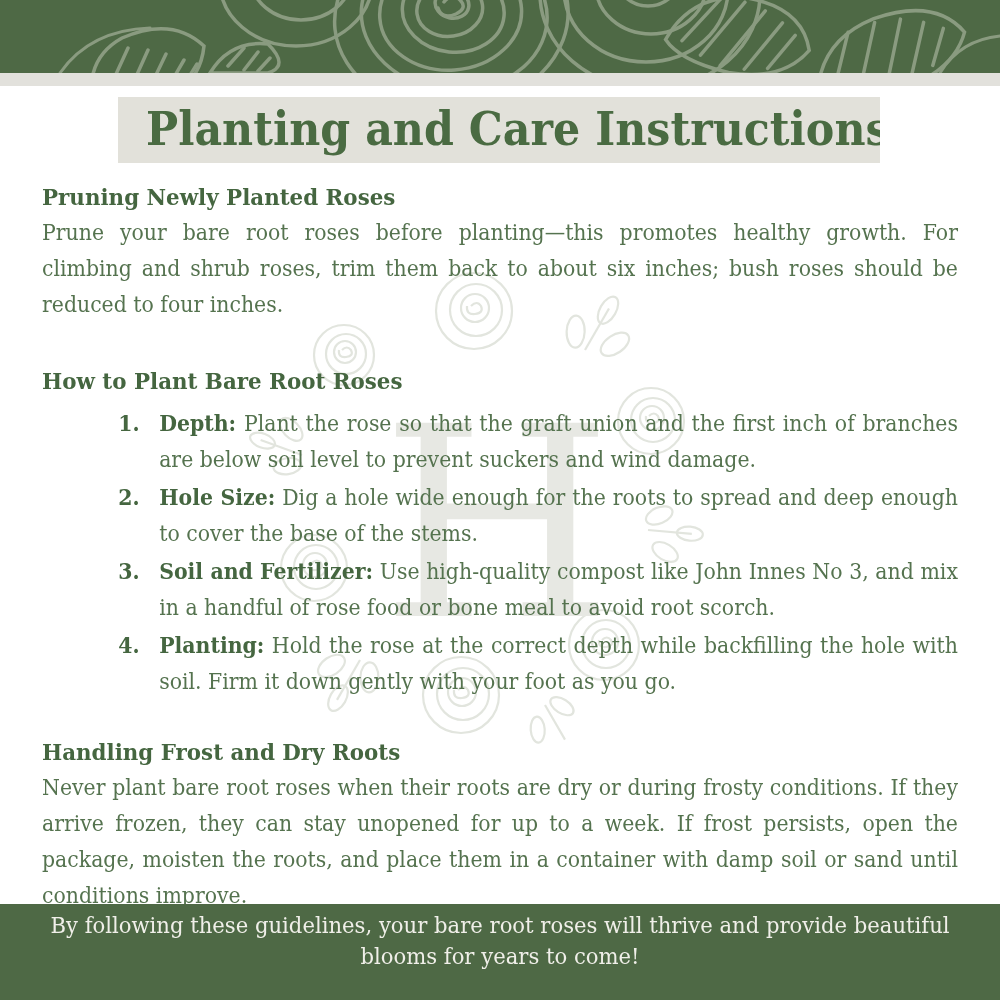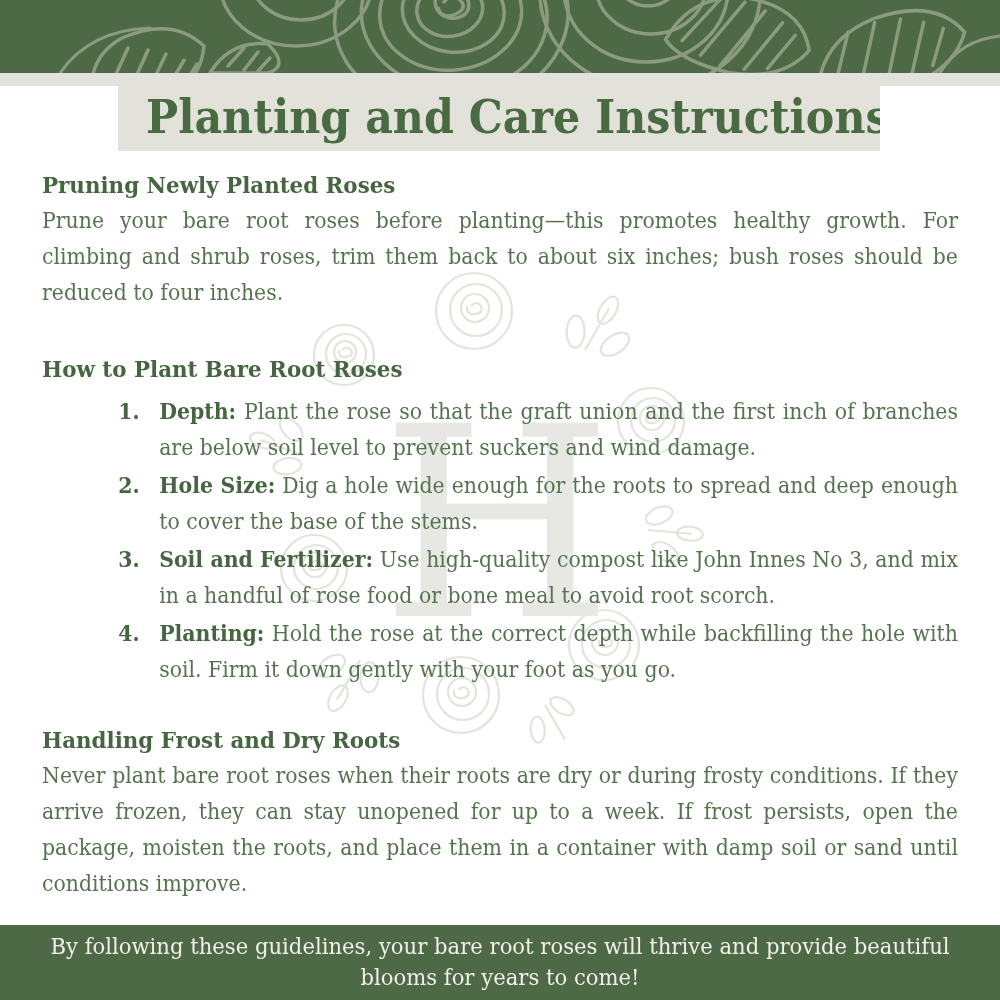--- a/index.html
+++ b/index.html
@@ -42,21 +42,21 @@
     pointer-events: none;
   }
   .wm-letter {
     font-family: "DejaVu Serif", serif;
     font-size: 265px;
     fill: #e7e8e3;
   }
   
   .content {
     position: absolute;
-    left: 42px; top: 74px;
+    left: 42px; top: 86px;
     width: 916px;
     z-index: 1;
     color: #55734f;
   }
   .title-wrap {
     margin: 11px 0 0 76px;
     width: 762px;
     height: 66px;
     background: #e2e1da;
     text-align: center;
@@ -116,21 +116,21 @@
     color: #456640;
   }
   .li-label {
     font-weight: bold;
     color: #456640;
   }
   
   .band-bottom {
     position: absolute;
     left: 0; bottom: 0;
-    width: 1000px; height: 75px;
+    width: 1000px; height: 96px;
     background: #4e6945;
     z-index: 2;
   }
   .footer-text {
     width: 984px;
     margin: 6px auto 0;
     transform: scaleX(0.94);
     transform-origin: 50% 0;
     font-size: 22.5px;
     line-height: 31px;

